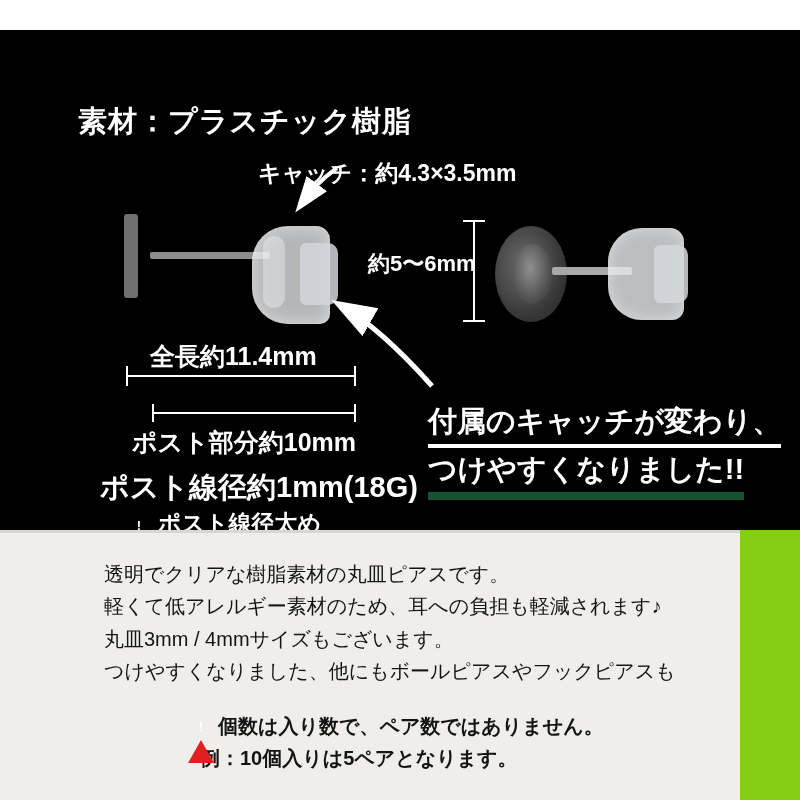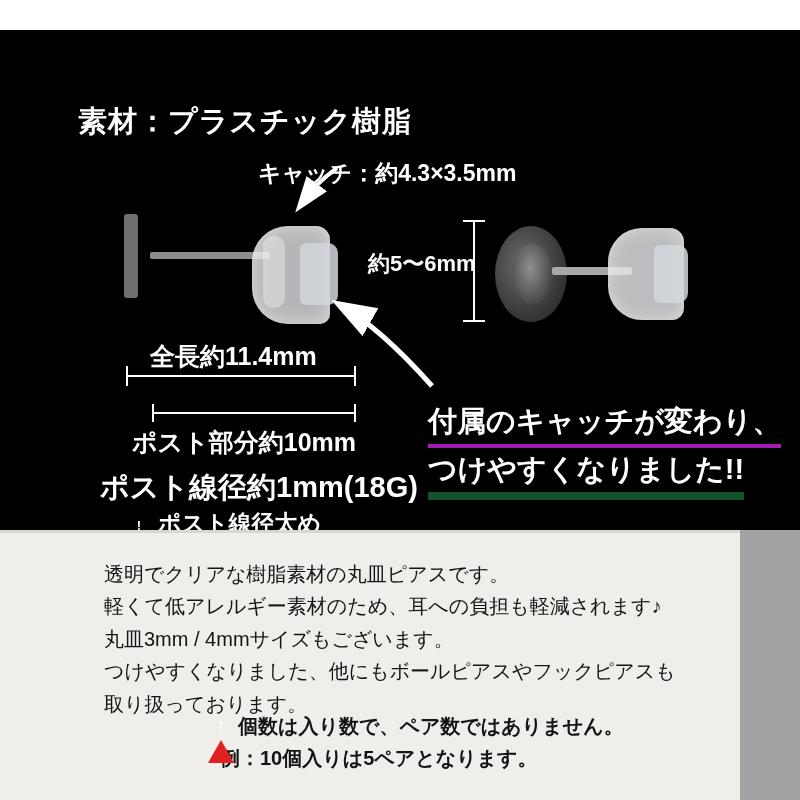--- a/index.html
+++ b/index.html
@@ -1,21 +1,21 @@
 <!DOCTYPE html>
 <html><head>
 <meta charset="utf-8">
 <style>
   html,body{margin:0;padding:0;}
   body{
     width:800px;height:800px;overflow:hidden;
     background:#ffffff;
     font-family:"Liberation Sans", sans-serif;
   }
-  #root{position:relative;width:800px;height:800px;background:#a3a3a3;}
+  #root{position:relative;width:800px;height:800px;background:#84cc16;}
 
   
   .top-band{position:absolute;left:0;top:0;width:800px;height:30px;background:#ffffff;}
 
   
   .panel{
     position:absolute;left:0;top:30px;width:800px;height:500px;
     background:#000000;color:#ffffff;
   }
 
@@ -59,21 +59,21 @@
     position:absolute;left:126px;top:478px;
     font-size:23px;font-weight:700;white-space:nowrap;
     display:flex;align-items:center;gap:6px;
   }
 
   .promo{
     position:absolute;left:428px;top:370px;
     font-size:29px;font-weight:700;line-height:1.45;
     white-space:nowrap;
   }
-  .promo .u1{border-bottom:4px solid #a21caf;padding-bottom:2px;display:inline-block;}
+  .promo .u1{border-bottom:4px solid #ffffff;padding-bottom:2px;display:inline-block;}
   .promo .u2{border-bottom:8px solid #14532d;padding-bottom:2px;display:inline-block;}
 
   
   .warn{
     position:relative;display:inline-block;width:26px;height:23px;vertical-align:-4px;
   }
   .warn .tri{
     width:0;height:0;border-left:13px solid transparent;border-right:13px solid transparent;
     border-bottom:23px solid #e02020;
   }
@@ -139,21 +139,21 @@
 
   
   .arrow-svg{position:absolute;left:0;top:0;width:800px;height:500px;pointer-events:none;}
 
   
   .desc{
     position:absolute;left:104px;top:28px;
     font-size:20px;line-height:1.62;font-weight:400;white-space:nowrap;
   }
   .note{
-    position:absolute;left:208px;top:180px;
+    position:absolute;left:188px;top:180px;
     font-size:20px;line-height:1.6;font-weight:700;white-space:nowrap;
   }
   .note .warn{vertical-align:-3px;margin-right:4px;}
 </style>
 </head>
 <body>
 
 <div id="root">
 
   <div class="top-band"></div>
@@ -213,21 +213,20 @@
       <span class="u2">つけやすくなりました!!</span>
     </div>
   </div>
 
   <div class="bottom">
     <div class="desc">
       <div>透明でクリアな樹脂素材の丸皿ピアスです。</div>
       <div>軽くて低アレルギー素材のため、耳への負担も軽減されます♪</div>
       <div>丸皿3mm / 4mmサイズもございます。</div>
       <div>つけやすくなりました、他にもボールピアスやフックピアスも</div>
-      <div>取り扱っております。</div>
     </div>
 
     <div class="note">
       <div>
         <span class="warn">
           <span class="tri"></span><span class="bang">!</span>
         </span><span>個数は入り数で、ペア数ではありません。</span>
       </div>
       <div style="margin-left:12px;">例：10個入りは5ペアとなります。</div>
     </div>

